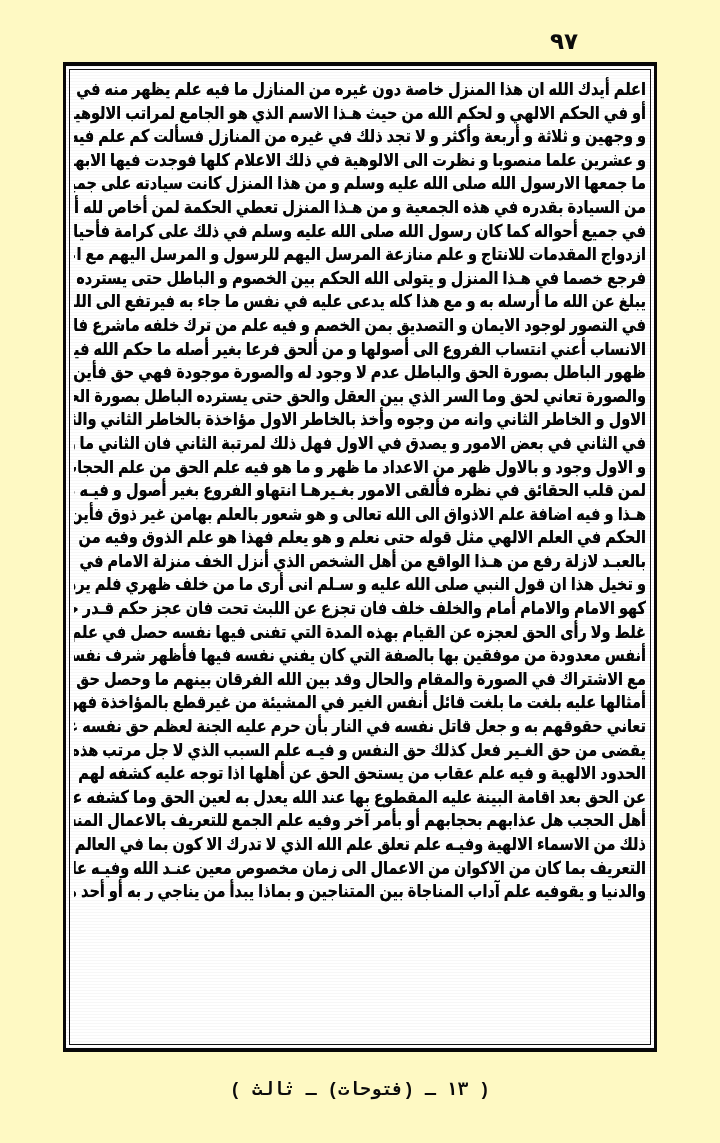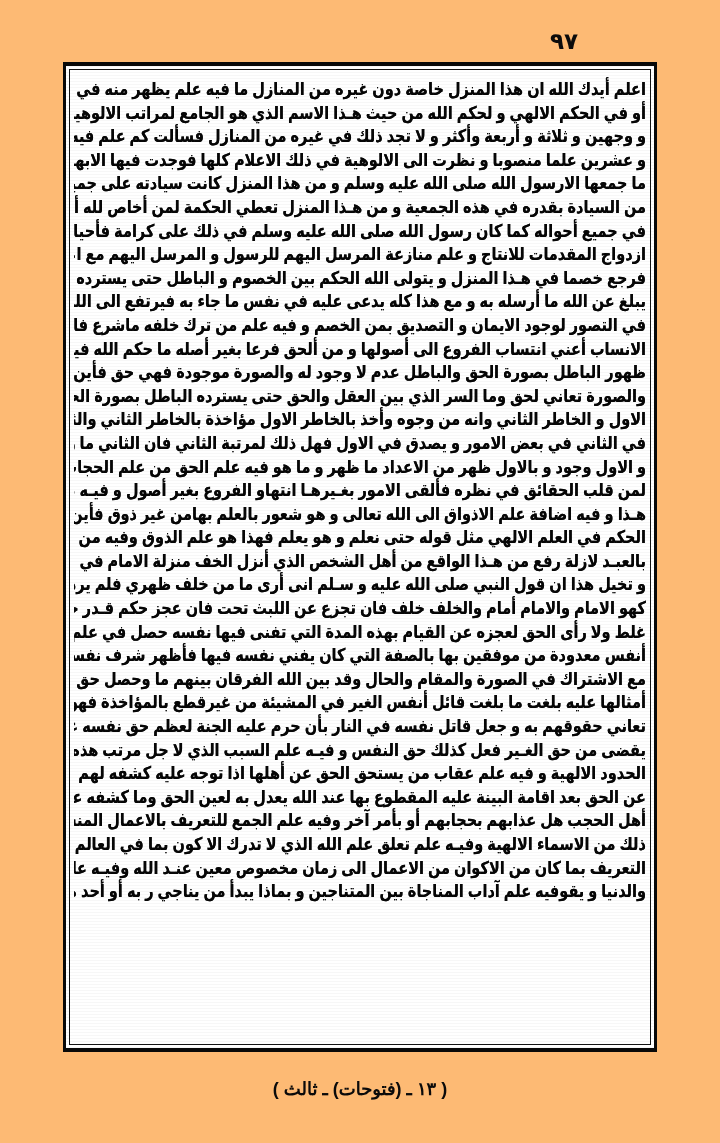--- a/index.html
+++ b/index.html
@@ -14,21 +14,21 @@
     position: relative;
     overflow: hidden;
     font-family: "DejaVu Sans", sans-serif;
     color: #000000;
   }
 
   
   .page-sheet {
     position: absolute;
     inset: 0;
-    background: #fdba74;
+    background: #fef9c3;
   }
 
   
   .folio-number {
     position: absolute;
     top: 30px;
     left: 0;
     right: 0;
     text-align: center;
     margin-right: -408px;   
@@ -112,21 +112,21 @@
     mix-blend-mode: multiply;
   }
 
   
   .footer-signature {
     position: absolute;
     top: 1078px;
     left: 0;
     right: 0;
     text-align: center;
-    font-family: Liberation Sans, sans-serif;
+    font-family: Liberation Mono, monospace;
     font-size: 18px;
     font-weight: bold;
     color: #0a0a0a;
     direction: rtl;
     letter-spacing: 0.5px;
   }
 </style>
 </head>
 <body>
 

